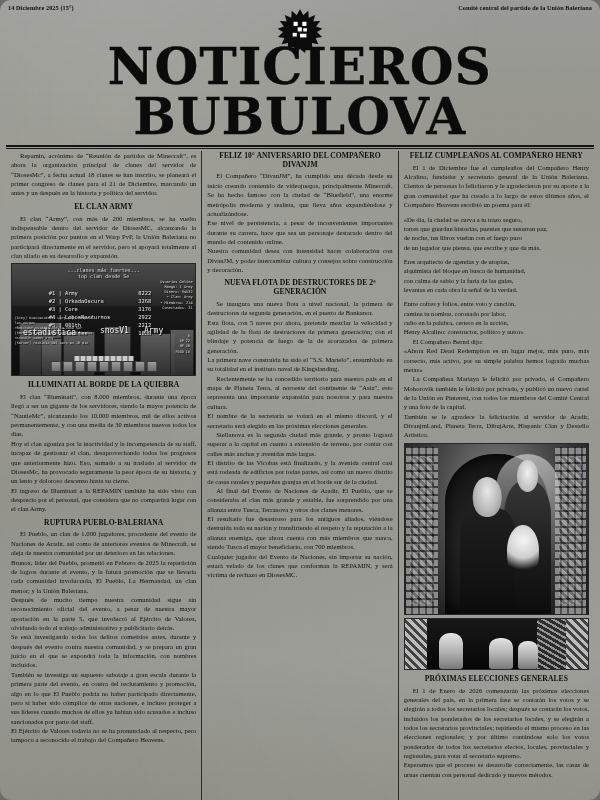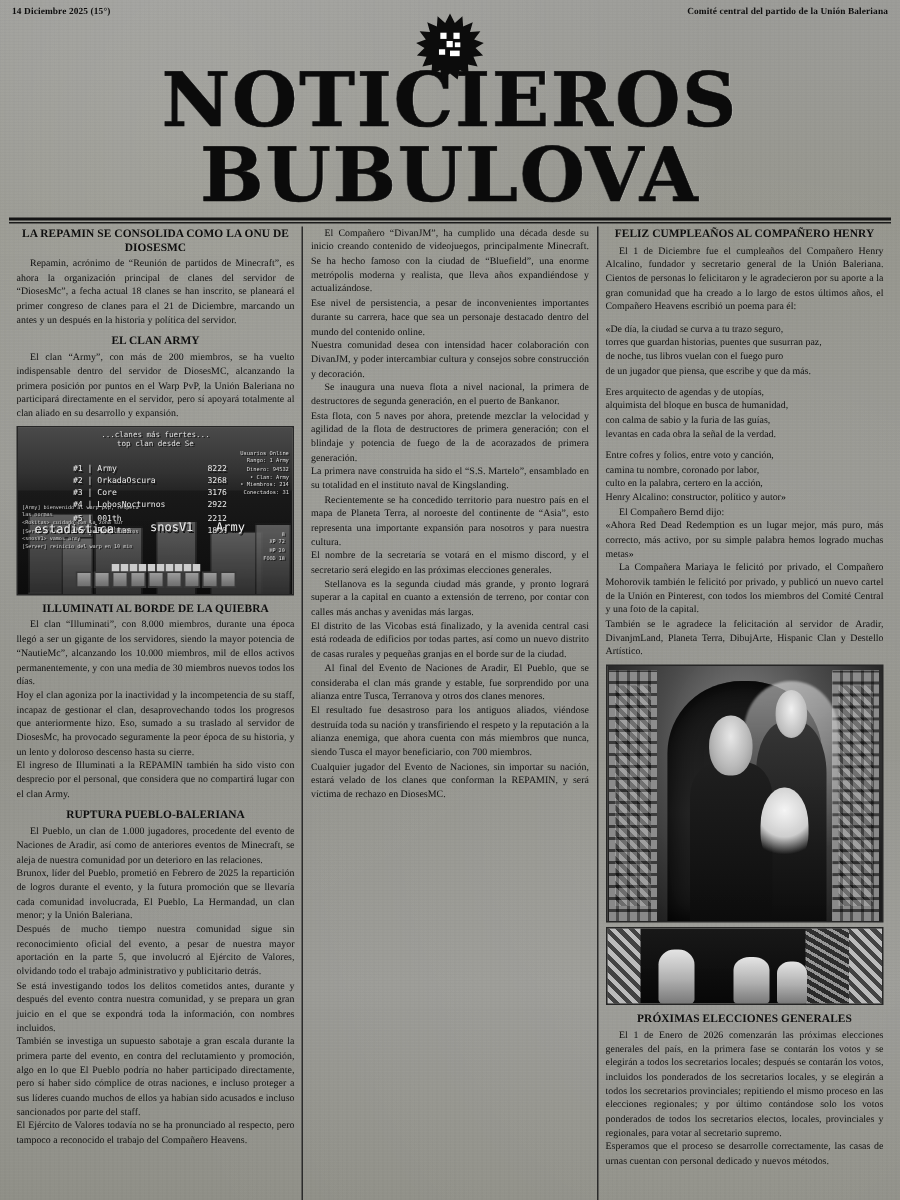--- a/index.html
+++ b/index.html
@@ -13,20 +13,21 @@
     height: 800px;
     overflow: hidden;
     background:
       radial-gradient(ellipse at 20% 10%, rgba(255,255,255,0.10), rgba(255,255,255,0) 55%),
       radial-gradient(ellipse at 80% 70%, rgba(255,255,255,0.07), rgba(255,255,255,0) 60%),
       linear-gradient(180deg, #9d9d99 0%, #97978f 18%, #9a9a94 40%, #93938c 62%, #9b9b96 82%, #919189 100%);
     color: #0e0e0e;
     font-family: "Liberation Serif", "DejaVu Serif", serif;
     box-sizing: border-box;
     padding: 3px 6px 0 6px;
+    border-radius: 11px;
   }
   
   .page::before {
     content: "";
     position: absolute;
     inset: 0;
     pointer-events: none;
     opacity: .30;
     background-image:
       repeating-linear-gradient(0deg, rgba(0,0,0,.05) 0 1px, rgba(255,255,255,.035) 1px 2px),
@@ -387,21 +388,20 @@
       </svg>
       <h1 class="paper-title">NOTICIEROS BUBULOVA</h1>
     </div>
 
     <div class="rule-heavy"></div>
     <div class="rule-thin"></div>
   </div>
 
   <div class="columns" id="columns-root">
       <div class="col">
-        <div class="headline first">LA REPAMIN SE CONSOLIDA COMO LA ONU DE DIOSESMC</div>
         <p class="body indent">Repamin, acrónimo de “Reunión de partidos de Minecraft”, es ahora la organización principal de clanes del servidor de “DiosesMc”, a fecha actual 18 clanes se han inscrito, se planeará el primer congreso de clanes para el 21 de Diciembre, marcando un antes y un después en la historia y política del servidor.</p>
         <div class="headline">EL CLAN ARMY</div>
         <p class="body indent">El clan “Army”, con más de 200 miembros, se ha vuelto indispensable dentro del servidor de DiosesMC, alcanzando la primera posición por puntos en el Warp PvP, la Unión Baleriana no participará directamente en el servidor, pero sí apoyará totalmente al clan aliado en su desarrollo y expansión.</p>
         <div class="figure fig-mc">
           <div class="mc">
             <div class="mc-sky"></div>
             <div class="mc-build" style="left: 4%; top: 52%; width: 22%; height: 46%;"></div>
             <div class="mc-build" style="left: 28%; top: 60%; width: 16%; height: 40%;"></div>
             <div class="mc-build" style="left: 50%; top: 56%; width: 14%; height: 44%;"></div>
             <div class="mc-build" style="left: 70%; top: 62%; width: 18%; height: 38%;"></div>
@@ -492,23 +492,25 @@
         <p class="body">El ingreso de Illuminati a la REPAMIN también ha sido visto con desprecio por el personal, que considera que no compartirá lugar con el clan Army.</p>
         <div class="headline">RUPTURA PUEBLO-BALERIANA</div>
         <p class="body indent">El Pueblo, un clan de 1.000 jugadores, procedente del evento de Naciones de Aradir, así como de anteriores eventos de Minecraft, se aleja de nuestra comunidad por un deterioro en las relaciones.</p>
         <p class="body">Brunox, líder del Pueblo, prometió en Febrero de 2025 la repartición de logros durante el evento, y la futura promoción que se llevaría cada comunidad involucrada, El Pueblo, La Hermandad, un clan menor; y la Unión Baleriana.</p>
         <p class="body">Después de mucho tiempo nuestra comunidad sigue sin reconocimiento oficial del evento, a pesar de nuestra mayor aportación en la parte 5, que involucró al Ejército de Valores, olvidando todo el trabajo administrativo y publicitario detrás.</p>
         <p class="body">Se está investigando todos los delitos cometidos antes, durante y después del evento contra nuestra comunidad, y se prepara un gran juicio en el que se expondrá toda la información, con nombres incluidos.</p>
         <p class="body">También se investiga un supuesto sabotaje a gran escala durante la primera parte del evento, en contra del reclutamiento y promoción, algo en lo que El Pueblo podría no haber participado directamente, pero sí haber sido cómplice de otras naciones, e incluso proteger a sus líderes cuando muchos de ellos ya habían sido acusados e incluso sancionados por parte del staff.</p>
         <p class="body">El Ejército de Valores todavía no se ha pronunciado al respecto, pero tampoco a reconocido el trabajo del Compañero Heavens.</p>
       </div>
       <div class="col">
+        <div class="headline first">FELIZ 10° ANIVERSARIO DEL COMPAÑERO DIVANJM</div>
         <p class="body indent">El Compañero “DivanJM”, ha cumplido una década desde su inicio creando contenido de videojuegos, principalmente Minecraft. Se ha hecho famoso con la ciudad de “Bluefield”, una enorme metrópolis moderna y realista, que lleva años expandiéndose y actualizándose.</p>
         <p class="body">Ese nivel de persistencia, a pesar de inconvenientes importantes durante su carrera, hace que sea un personaje destacado dentro del mundo del contenido online.</p>
         <p class="body">Nuestra comunidad desea con intensidad hacer colaboración con DivanJM, y poder intercambiar cultura y consejos sobre construcción y decoración.</p>
+        <div class="headline">NUEVA FLOTA DE DESTRUCTORES DE 2ª GENERACIÓN</div>
         <p class="body indent">Se inaugura una nueva flota a nivel nacional, la primera de destructores de segunda generación, en el puerto de Bankanor.</p>
         <p class="body">Esta flota, con 5 naves por ahora, pretende mezclar la velocidad y agilidad de la flota de destructores de primera generación; con el blindaje y potencia de fuego de la de acorazados de primera generación.</p>
         <p class="body">La primera nave construida ha sido el “S.S. Martelo”, ensamblado en su totalidad en el instituto naval de Kingslanding.</p>
         <p class="body indent">Recientemente se ha concedido territorio para nuestro país en el mapa de Planeta Terra, al noroeste del continente de “Asia”, esto representa una importante expansión para nosotros y para nuestra cultura.</p>
         <p class="body">El nombre de la secretaría se votará en el mismo discord, y el secretario será elegido en las próximas elecciones generales.</p>
         <p class="body indent">Stellanova es la segunda ciudad más grande, y pronto logrará superar a la capital en cuanto a extensión de terreno, por contar con calles más anchas y avenidas más largas.</p>
         <p class="body">El distrito de las Vicobas está finalizado, y la avenida central casi está rodeada de edificios por todas partes, así como un nuevo distrito de casas rurales y pequeñas granjas en el borde sur de la ciudad.</p>
         <p class="body indent">Al final del Evento de Naciones de Aradir, El Pueblo, que se consideraba el clan más grande y estable, fue sorprendido por una alianza entre Tusca, Terranova y otros dos clanes menores.</p>
         <p class="body">El resultado fue desastroso para los antiguos aliados, viéndose destruída toda su nación y transfiriendo el respeto y la reputación a la alianza enemiga, que ahora cuenta con más miembros que nunca, siendo Tusca el mayor beneficiario, con 700 miembros.</p>
         <p class="body">Cualquier jugador del Evento de Naciones, sin importar su nación, estará velado de los clanes que conforman la REPAMIN, y será víctima de rechazo en DiosesMC.</p>

